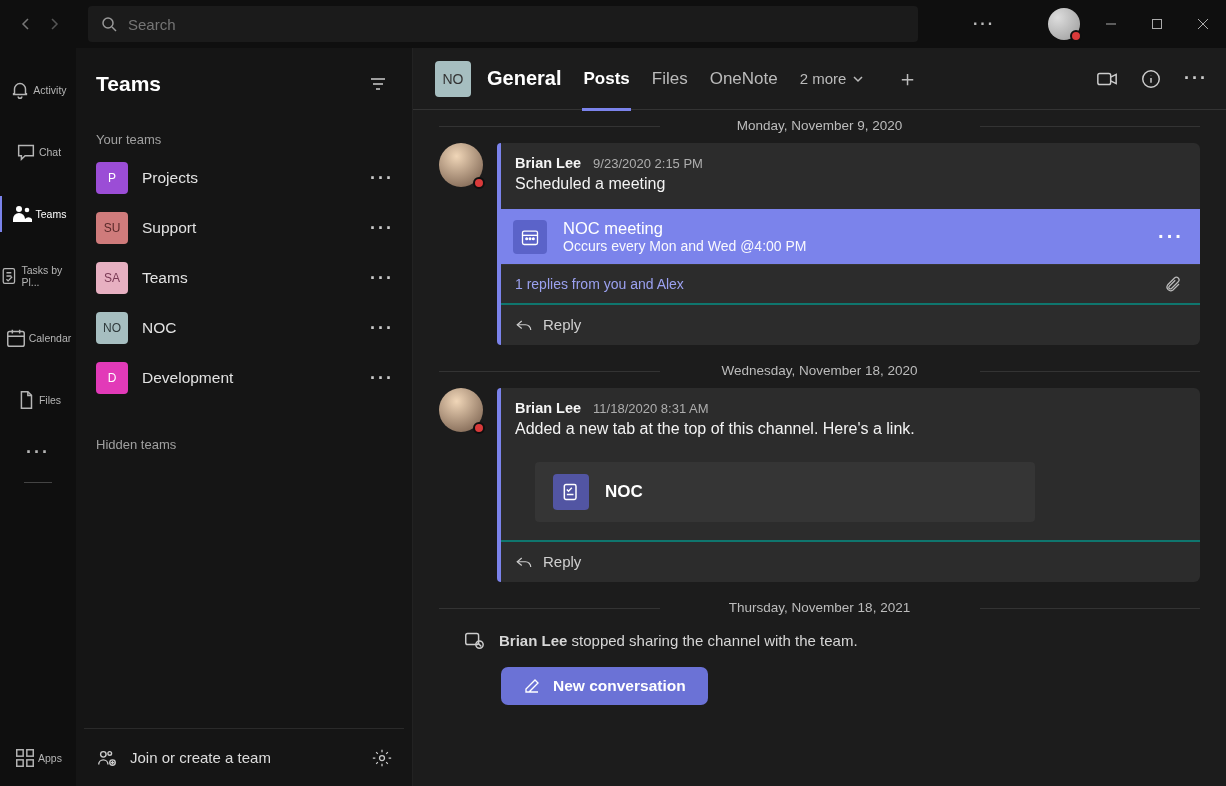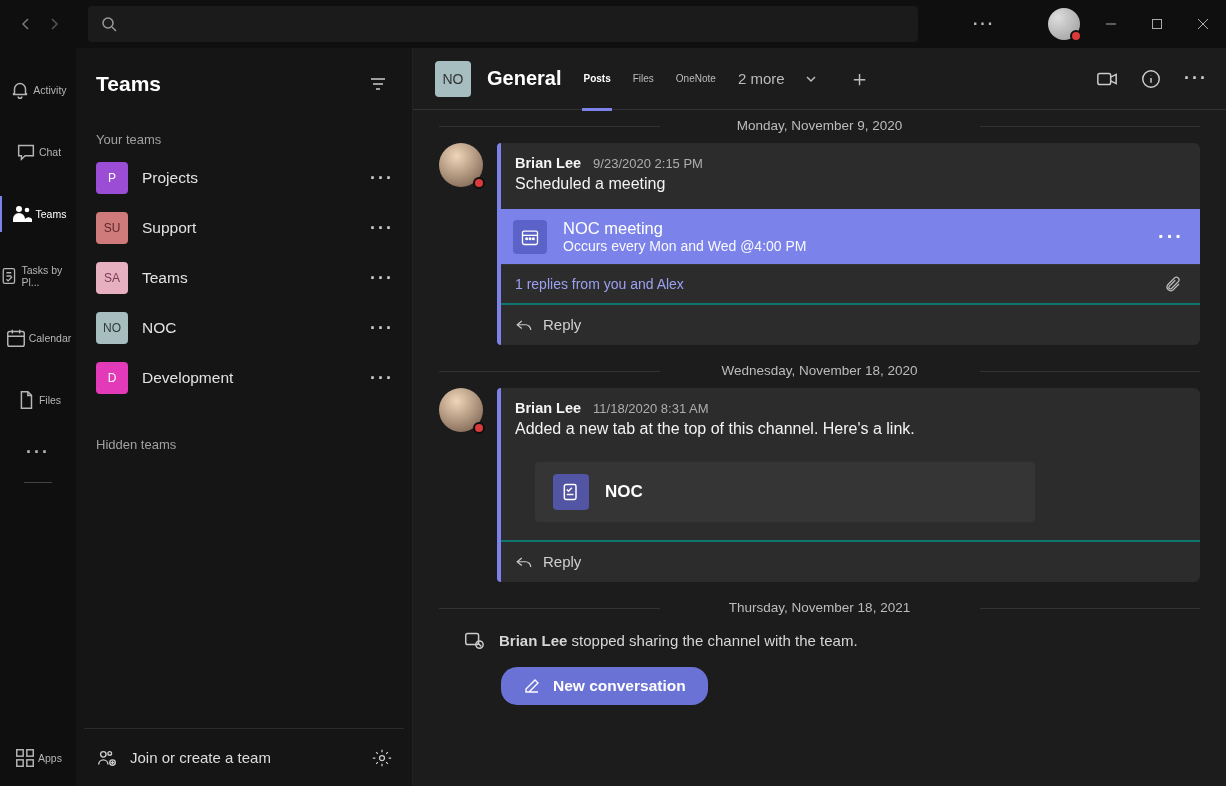--- a/index.html
+++ b/index.html
@@ -42,24 +42,24 @@
   .team-more { color:#ccc; display:flex; width:20px; justify-content:center; font-size:18px;}
   .sidebar-footer { height:58px; border-top:1px solid #2a2a2a; margin: 0 8px; display:flex; align-items:center; padding:0 12px; gap:12px; color:#bbb;}
   .sidebar-footer .label { flex:1; font-size:15px; color:#ddd;}
 
   
   .channel { flex:1; display:flex; flex-direction:column; background:#1c1c1c; min-width:0;}
   .chan-header { height:62px; border-bottom:1px solid #333; display:flex; align-items:center; padding:0 18px 0 22px; gap:16px;}
   .chan-tile { width:36px; height:36px; border-radius:4px; background:#a6bec0; color:#333; display:flex; align-items:center; justify-content:center; font-size:14px; font-weight:500;}
   .chan-name { font-size:20px; font-weight:700; color:#fff;}
   .chan-tabs { display:flex; align-items:center; gap:22px; margin-left:6px;}
-  .chan-tab { font-size:10px; color:#bbb; height:62px; display:flex; align-items:center; cursor:pointer; position:relative;}
+  .chan-tab { font-size:17px; color:#bbb; height:62px; display:flex; align-items:center; cursor:pointer; position:relative;}
   .chan-tab.active { color:#fff; font-weight:600;}
   .chan-tab.active::after { content:""; position:absolute; left:-1px; right:-1px; bottom:-1px; height:3px; background:#7b83eb;}
-  .chan-more-tabs { display:flex; align-items:center; gap:20px; color:#bbb; font-size:15px; cursor:pointer;}
+  .chan-more-tabs { display:flex; align-items:center; gap:6px; color:#bbb; font-size:15px; cursor:pointer;}
   .chan-addtab { color:#bbb; font-size:22px; width:30px; text-align:center; cursor:pointer; margin-left:6px;}
   .chan-header-right { margin-left:auto; display:flex; align-items:center; gap:22px; color:#ccc;}
 
   
   .feed { flex:1; overflow:auto; padding: 0 26px 18px 26px; min-height:0;}
   .date-sep { text-align:center; color:#bcbcbc; font-size:13.5px; margin:8px 0 8px; position:relative;}
   .date-sep::before, .date-sep::after { content:""; position:absolute; top:50%; width:calc(50% - 160px); height:1px; background:#333;}
   .date-sep::before { left:0; } .date-sep::after { right:0; }
 
   .msg { display:flex; gap:14px; margin-top:10px;}
@@ -87,21 +87,21 @@
   .reply-label { font-size:15px;}
 
   .link-card { margin:12px 18px 18px 38px; background:#353535; border-radius:4px; display:flex; align-items:center; padding:12px 18px; gap:16px; max-width:500px;}
   .link-tile { width:36px; height:36px; background:#5255a3; border-radius:4px; display:flex; align-items:center; justify-content:center;}
   .link-title { font-size:17px; font-weight:600; color:#fff;}
 
   .system-row { display:flex; align-items:center; gap:14px; padding:6px 0 0 24px; color:#d6d6d6; font-size:15px;}
   .system-row .author { font-weight:600;}
 
   .composer { padding:16px 0 0 62px;}
-  .new-conv-btn { display:inline-flex; align-items:center; gap:12px; background:#6b72d6; color:#fff; border:none; border-radius:16px; padding:10px 22px; font-size:15.5px; font-weight:600; cursor:pointer;}
+  .new-conv-btn { display:inline-flex; align-items:center; gap:12px; background:#6b72d6; color:#fff; border:none; border-radius:7px; padding:10px 22px; font-size:15.5px; font-weight:600; cursor:pointer;}
 
   svg { display:block; }
   .dots {letter-spacing:2px; font-weight:700;}
 </style>
 </head>
 <body>
 
 <div class="titlebar">
   <div class="tb-nav-btn">
     <svg width="16" height="16" viewBox="0 0 16 16" stroke="#777" stroke-width="1.5" fill="none">
@@ -111,20 +111,21 @@
   <div class="tb-nav-btn">
     <svg width="16" height="16" viewBox="0 0 16 16" stroke="#555" stroke-width="1.5" fill="none">
         <path d="M6 3 L11 8 L6 13"></path>
       </svg>
   </div>
   <div class="tb-search">
     <svg width="18" height="18" viewBox="0 0 18 18" stroke="#999" stroke-width="1.5" fill="none">
         <circle cx="8" cy="8" r="5"></circle>
         <path d="M12 12 L16 16"></path>
       </svg>
+    <input style="margin-left: 10px;" placeholder="Search">
   </div>
   <div class="tb-right">
     <div class="tb-more dots">···</div>
     <div class="avatar">
       <span class="presence-dot presence-busy"></span>
     </div>
     <div class="tb-winctl">
       <svg width="12" height="12" viewBox="0 0 12 12" stroke="#aaa" stroke-width="1">
           <path d="M1 6 H11"></path>
         </svg>

